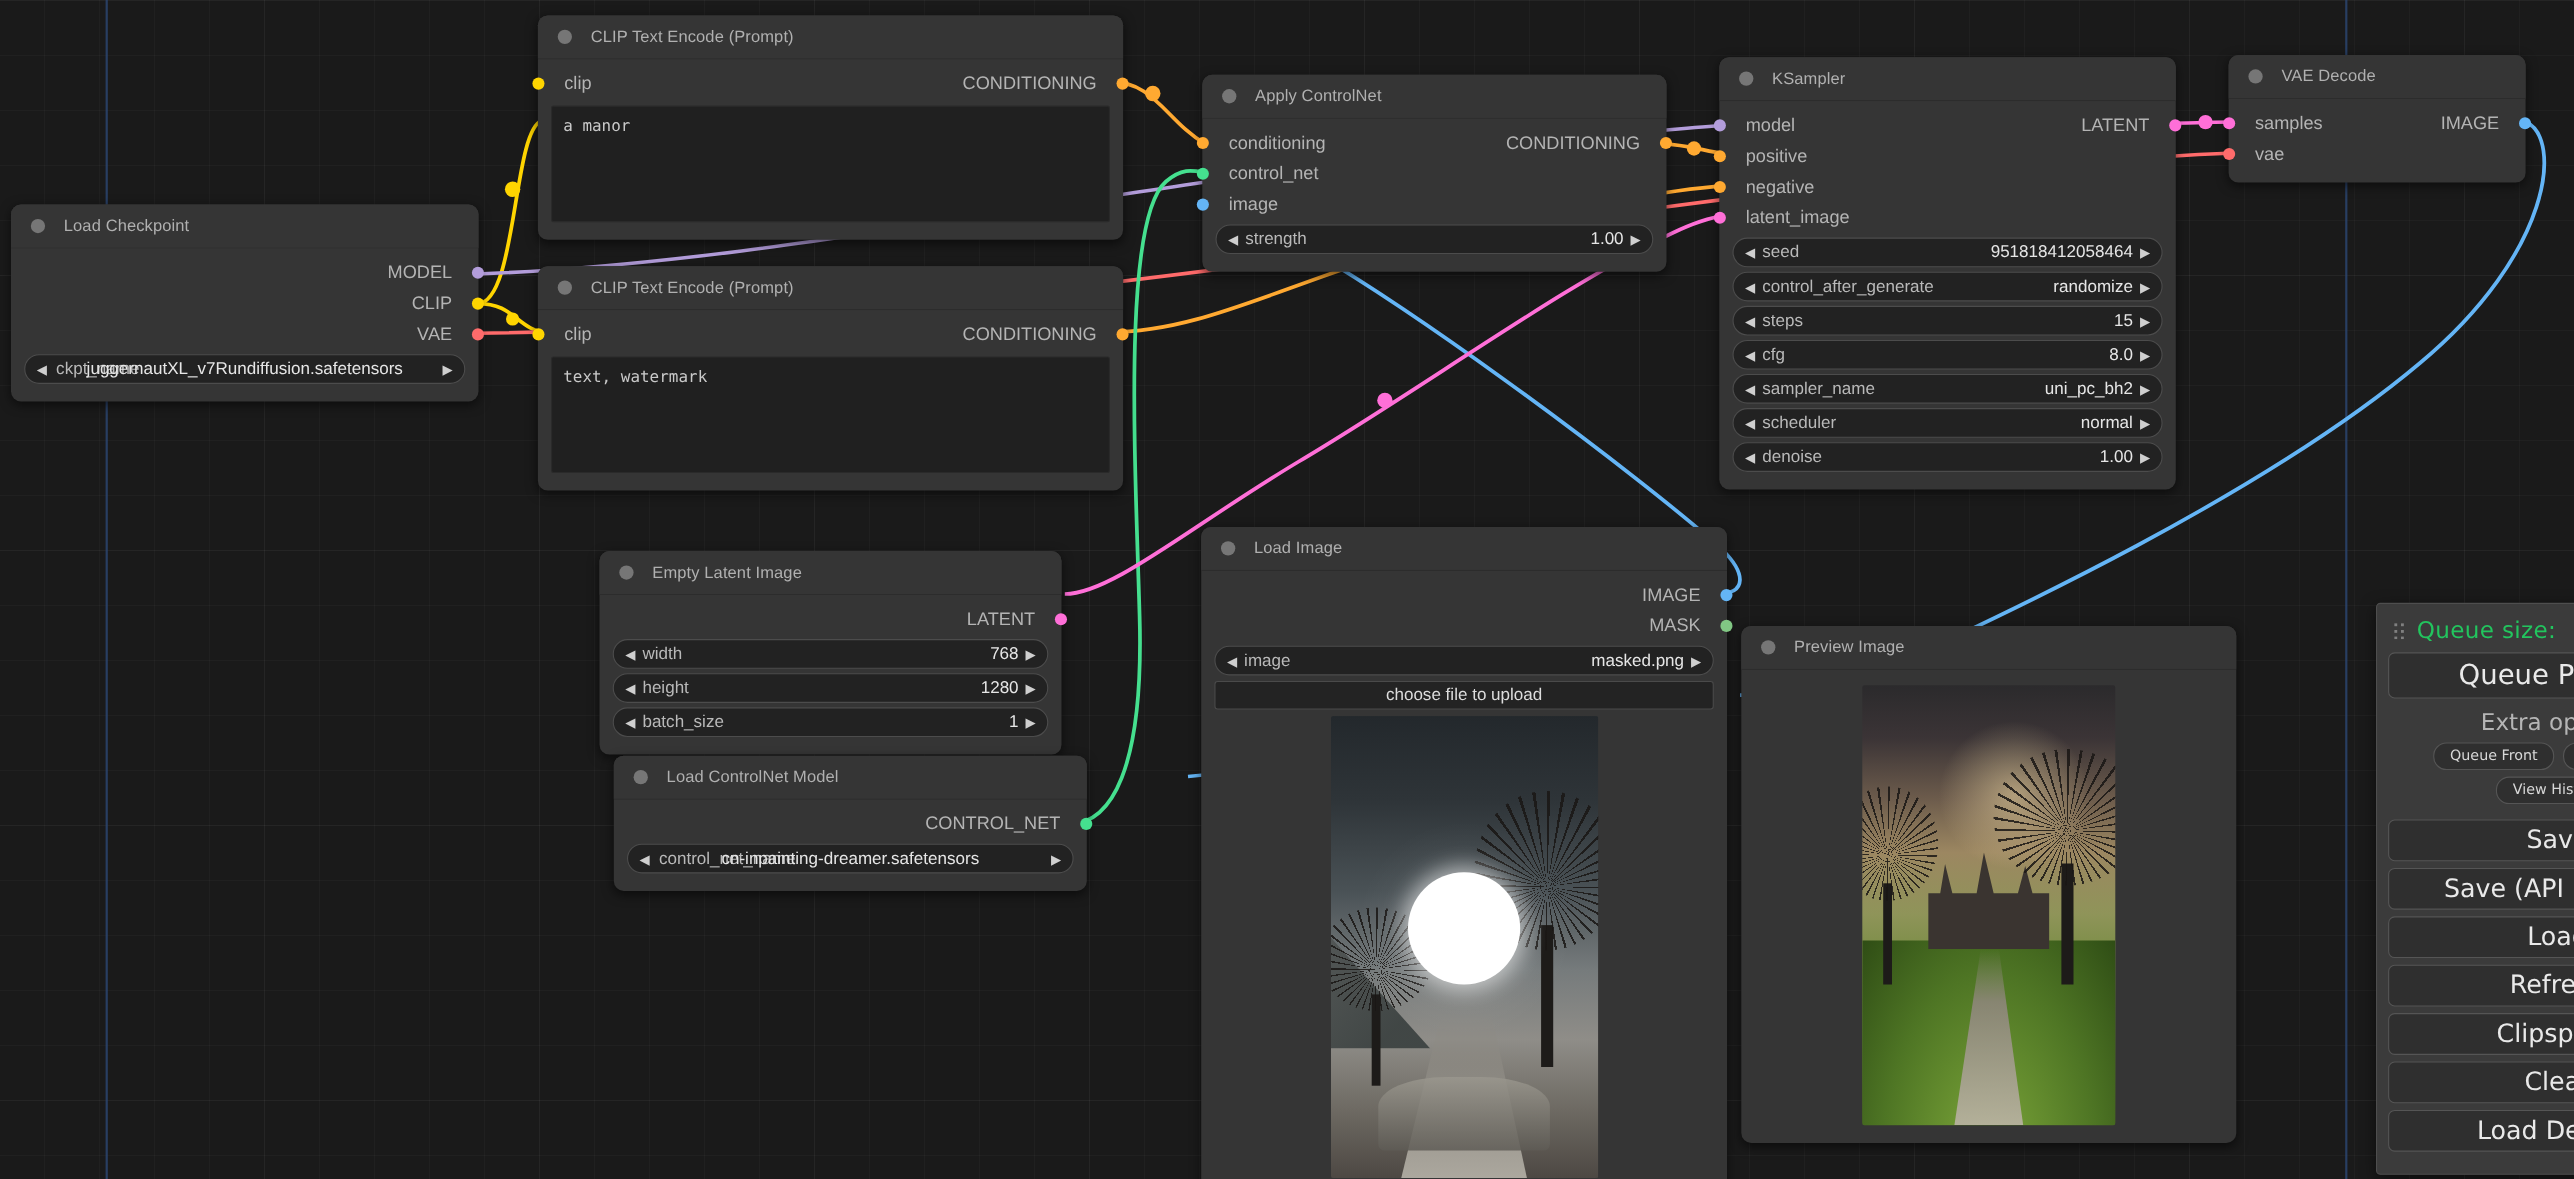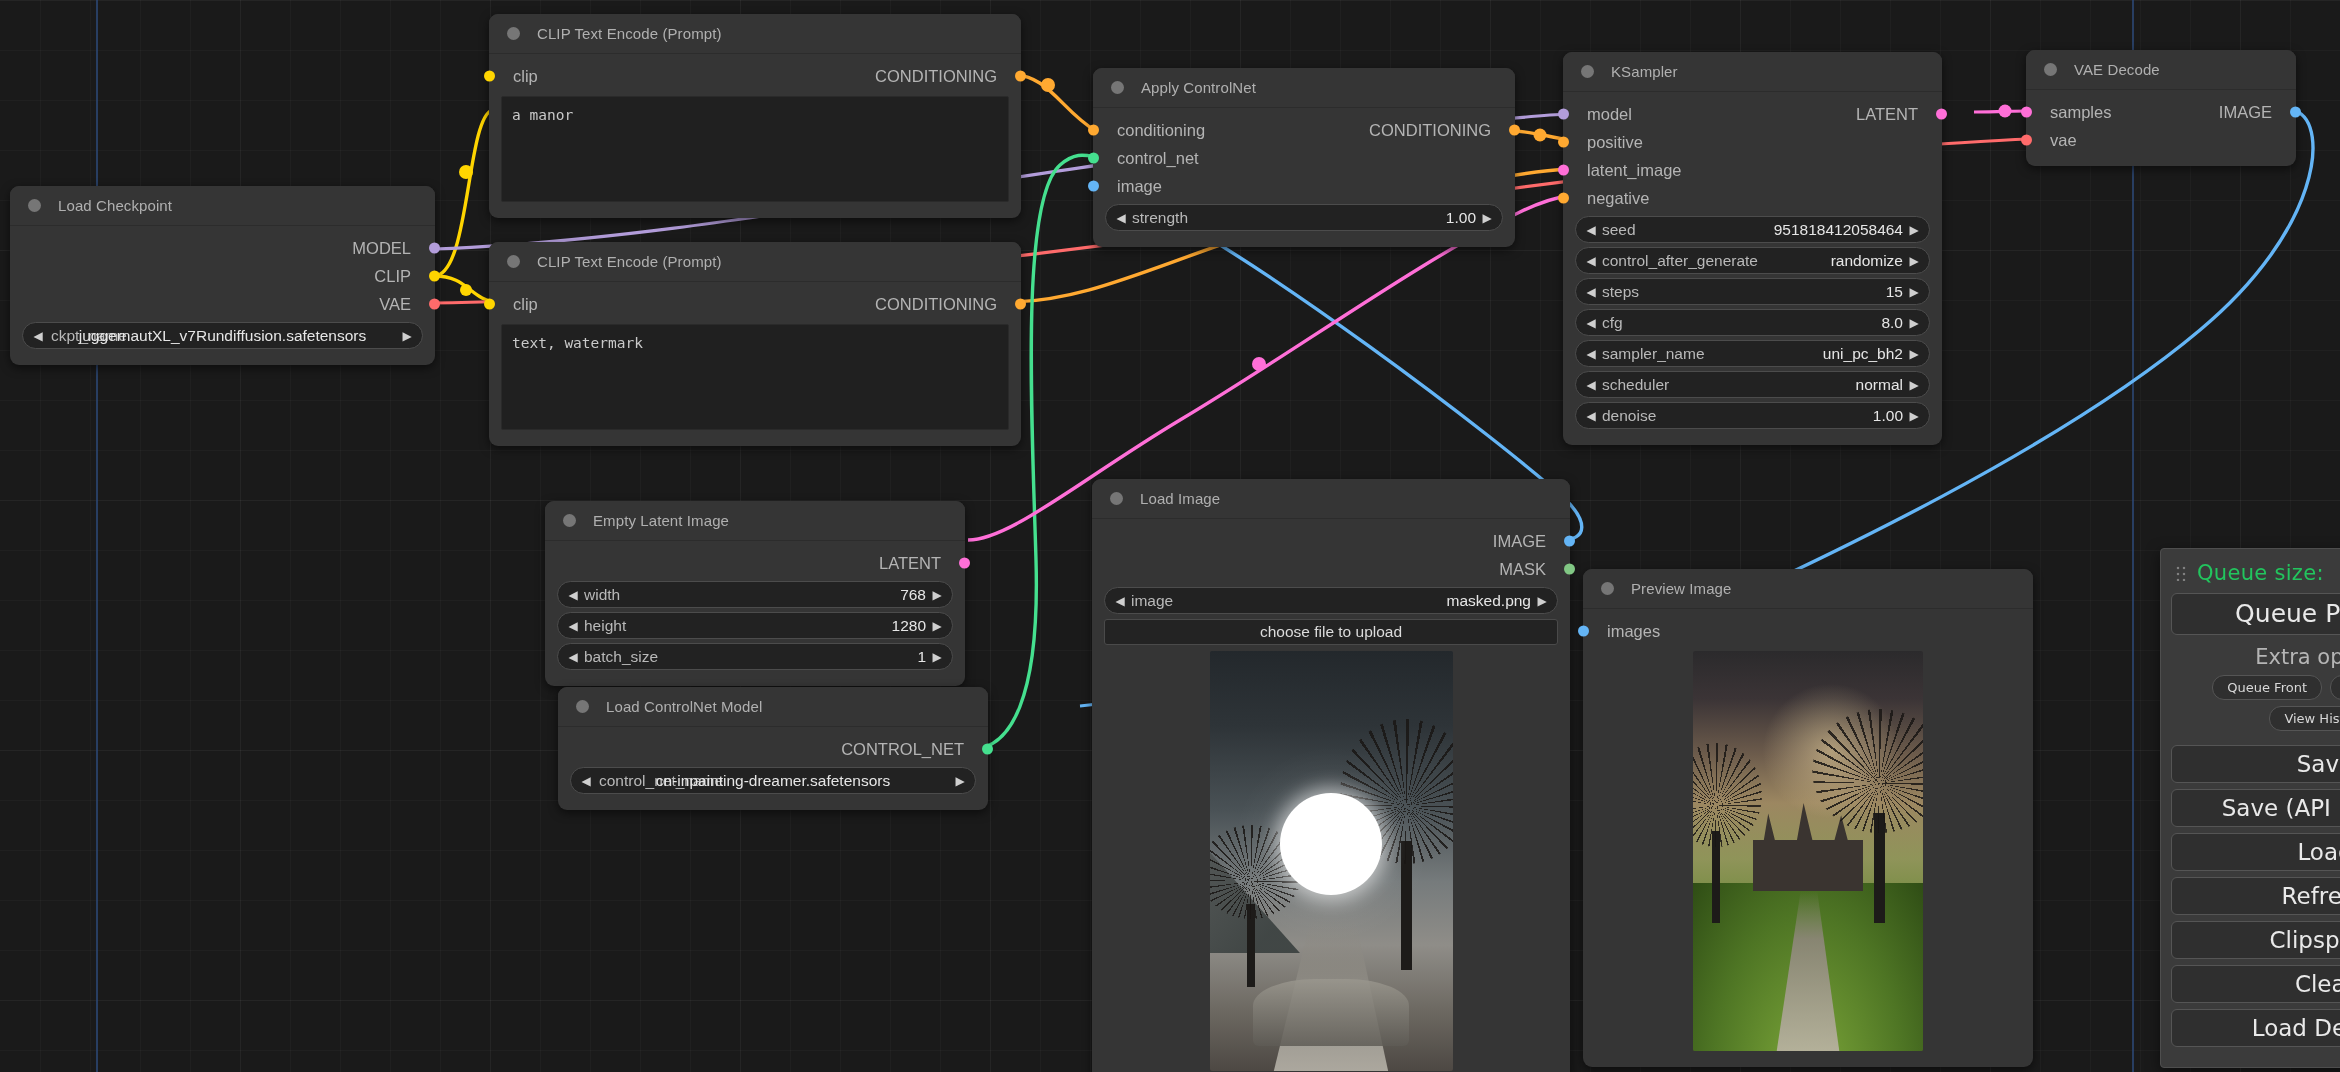--- a/index.html
+++ b/index.html
@@ -392,43 +392,43 @@
       </div>
       <div class="widget">
         <span class="arr">◀</span>
         <span class="wlabel">strength</span>
         <span class="wvalue">1.00</span>
         <span class="arr">▶</span>
       </div>
     </div>
   </div>
 
-  <div class="node" id="n-ksampler" style="left:1563px; top:52px; width:379px;">
+  <div class="node" id="n-ksampler" style="left:1563px; top:52px; width:415px;">
     <div class="node-title">
       <span class="title-dot"></span>
       <span class="title-text">KSampler</span>
     </div>
     <div class="node-body">
       <div class="port-row with-out">
         <span class="dot left" style="background:#b39ddb"></span>
         <span class="port-in-label">model</span>
         <span class="port-out-label">LATENT</span>
         <span class="dot right" style="background:#ff6fd8"></span>
       </div>
       <div class="port-row">
         <span class="dot left" style="background:#ffa931"></span>
         <span class="port-in-label">positive</span>
       </div>
       <div class="port-row">
+        <span class="dot left" style="background:#ffa931"></span>
+        <span class="port-in-label">negative</span>
+      </div>
+      <div class="port-row">
         <span class="dot left" style="background:#ff6fd8"></span>
         <span class="port-in-label">latent_image</span>
-      </div>
-      <div class="port-row">
-        <span class="dot left" style="background:#ffa931"></span>
-        <span class="port-in-label">negative</span>
       </div>
 
       <div class="widget">
         <span class="arr">◀</span>
         <span class="wlabel">seed</span>
         <span class="wvalue">951818412058464</span>
         <span class="arr">▶</span>
       </div>
       <div class="widget">
         <span class="arr">◀</span>
@@ -569,24 +569,20 @@
       </div>
     </div>
   </div>
 
   <div class="node" id="n-preview" style="left:1583px; top:569px; width:450px; padding-bottom:4px;">
     <div class="node-title">
       <span class="title-dot"></span>
       <span class="title-text">Preview Image</span>
     </div>
     <div class="node-body">
-      <div class="port-row">
-        <span class="dot left" style="background:#64b5f6"></span>
-        <span class="port-in-label">images</span>
-      </div>
       <div class="img-preview thumb-manor" style="width:230px; height:400px;">
         <div class="sky-glow"></div>
         <div class="lawn"></div>
         <div class="manor"></div>
         <div class="walk"></div>
         <div class="tree" style="right:-10%; top:18%; width:58%; height:50%;"></div>
         <div class="tree" style="left:-10%; top:26%; width:40%; height:42%;"></div>
       </div>
     </div>
   </div>

